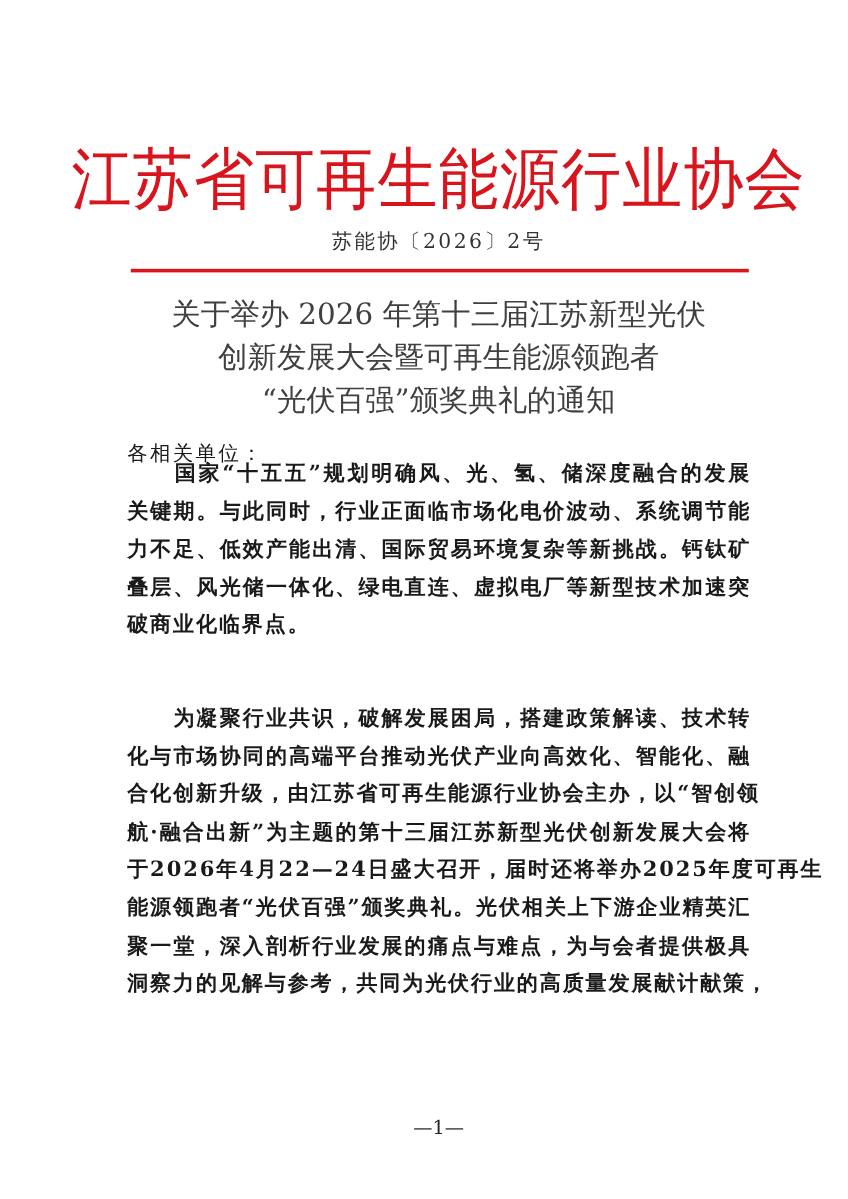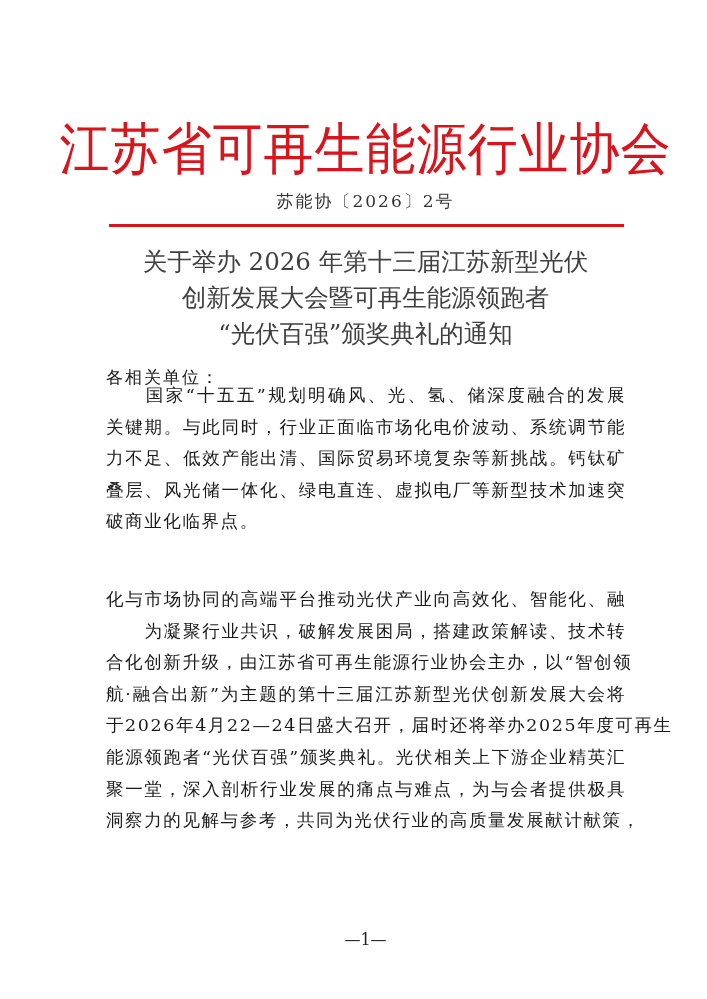--- a/index.html
+++ b/index.html
@@ -5,21 +5,21 @@
   html, body { margin: 0; padding: 0; background: #ffffff; }
   body { width: 707px; height: 999px; position: relative; overflow: hidden; font-family: "DejaVu Serif", "Liberation Serif", serif; color: #1a1a1a; }
   .page { position: absolute; left: 12px; top: 0; width: 707px; height: 999px; }
   .org-title { position: absolute; left: 0; width: 707px; top: 118px; text-align: center; font-size: 50px; letter-spacing: 1px; color: #d8141c; line-height: 62px; font-family: "DejaVu Serif", serif; transform: scaleY(1.12); }
   .doc-number { position: absolute; left: 0; width: 707px; top: 190px; text-align: center; font-size: 17px; color: #333; letter-spacing: 2px; }
   .red-rule { position: absolute; left: 97px; top: 224px; width: 515px; height: 3px; background: #d8141c; }
   .notice-title { position: absolute; left: 0; width: 707px; top: 244px; text-align: center; font-size: 24.5px; line-height: 36px; color: #404040; }
   .notice-title div { white-space: nowrap; }
   .salutation { position: absolute; left: 94px; top: 350px; font-size: 17px; letter-spacing: 2px; margin-top: 16px; }
   .para { position: absolute; left: 94px; width: 520px; font-size: 17.5px; line-height: 31.6px; text-align: justify; text-align-last: left; letter-spacing: 1.6px; color: #1a1a1a; }
-  .para .line { display: block; white-space: nowrap; text-align: justify; text-align-last: justify; }
+  .para .line { display: block; white-space: nowrap; text-align: justify; text-align-last: justify; font-weight: bold; }
   .para .line.last { text-align-last: left; }
   .p1 { top: 380px; }
   .p2 { top: 584px; }
   .page-number { position: absolute; left: 0; width: 707px; top: 930px; text-align: center; font-size: 16px; color: #222; }
 </style>
 </head>
 <body>
 
 <div class="page">
   <div class="org-title">江苏省可再生能源行业协会</div>
@@ -36,22 +36,22 @@
 
   <div class="para p1">
     <span class="line">　　国家“十五五”规划明确风、光、氢、储深度融合的发展</span>
     <span class="line">关键期。与此同时，行业正面临市场化电价波动、系统调节能</span>
     <span class="line">力不足、低效产能出清、国际贸易环境复杂等新挑战。钙钛矿</span>
     <span class="line">叠层、风光储一体化、绿电直连、虚拟电厂等新型技术加速突</span>
     <span class="line last">破商业化临界点。</span>
   </div>
 
   <div class="para p2">
+    <span class="line">　　为凝聚行业共识，破解发展困局，搭建政策解读、技术转</span>
     <span class="line">化与市场协同的高端平台推动光伏产业向高效化、智能化、融</span>
-    <span class="line">　　为凝聚行业共识，破解发展困局，搭建政策解读、技术转</span>
     <span class="line">合化创新升级，由江苏省可再生能源行业协会主办，以“智创领</span>
     <span class="line">航·融合出新”为主题的第十三届江苏新型光伏创新发展大会将</span>
     <span class="line">于2026年4月22—24日盛大召开，届时还将举办2025年度可再生</span>
     <span class="line">能源领跑者“光伏百强”颁奖典礼。光伏相关上下游企业精英汇</span>
     <span class="line">聚一堂，深入剖析行业发展的痛点与难点，为与会者提供极具</span>
     <span class="line">洞察力的见解与参考，共同为光伏行业的高质量发展献计献策，</span>
   </div>
 
   <div class="page-number">—1—</div>
 </div>

